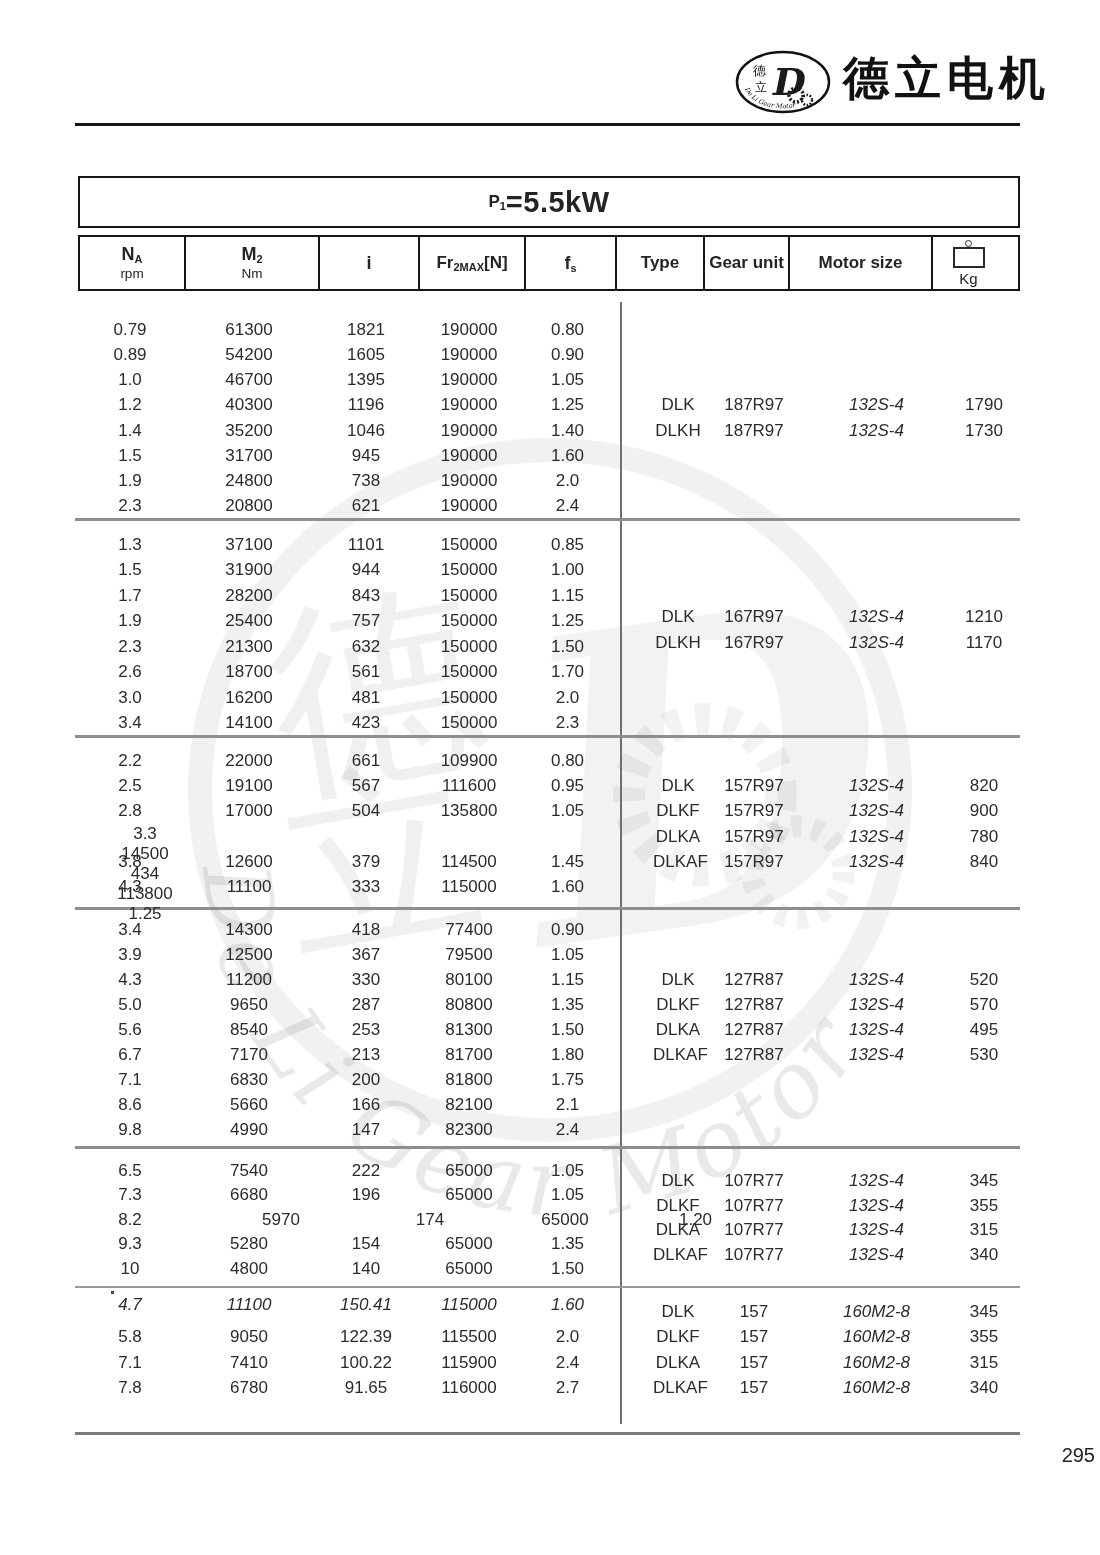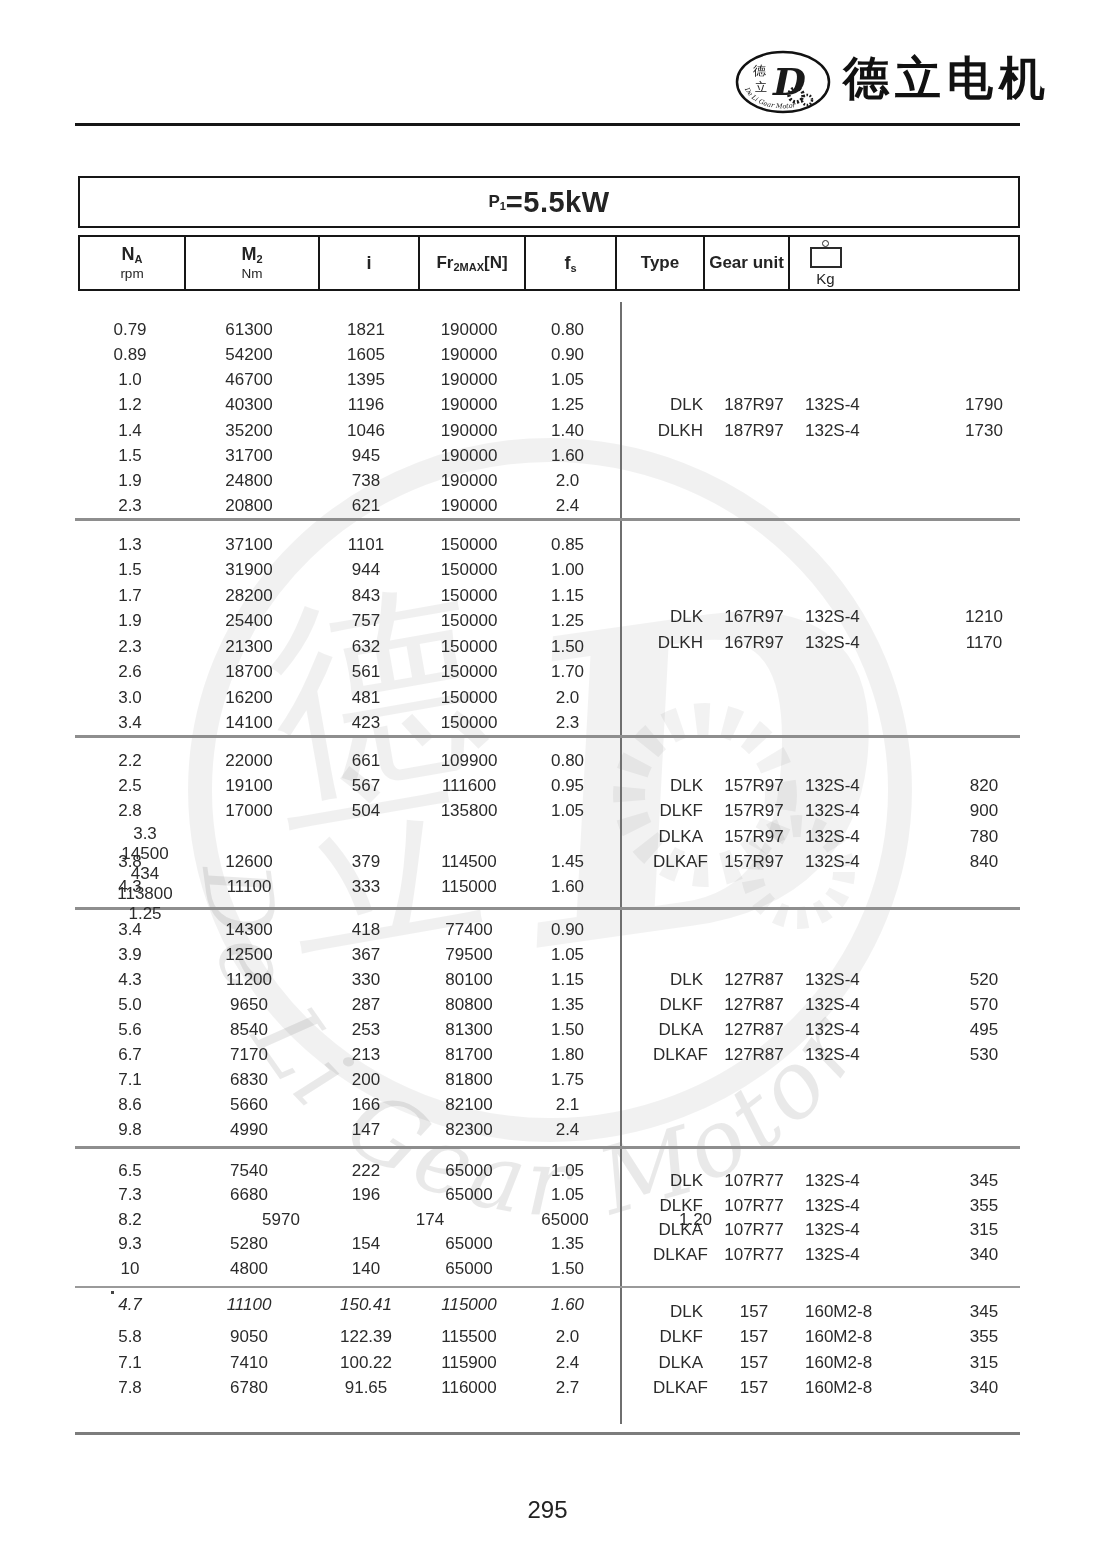--- a/index.html
+++ b/index.html
@@ -43,27 +43,27 @@
   .vdiv{position:absolute;left:620px;top:302px;width:2px;height:1122px;background:#6f6f6f;}
   .hsep{position:absolute;left:75px;width:945px;height:3px;background:#8e8e8e;}
   .hsep.thin{height:2px;background:#9a9a9a;}
   .rule-bottom{position:absolute;left:75px;top:1432px;width:945px;height:3px;background:#7c7c7c;}
 
   
   .data-row{position:absolute;left:78px;display:flex;align-items:center;font-size:17px;color:#2b2b2b;}
   .data-row span{display:inline-block;text-align:center;}
   .w0{width:104px}.w1{width:134px}.w2{width:100px}.w3{width:106px}.w4{width:91px}
   .type-row{position:absolute;left:622px;display:flex;align-items:center;font-size:17px;color:#2b2b2b;}
-  .type-row .t{width:81px;box-sizing:border-box;padding-left:31px;text-align:right;}
+  .type-row .t{width:81px;box-sizing:border-box;padding-left:31px;text-align:center;}
   .type-row .g{width:102px;text-align:center;}
-  .type-row .m{width:143px;}
+  .type-row .m{width:143px;text-align:center;font-style:italic;}
   .type-row .k{width:72px;text-align:center;}
 
   .stray-dot{position:absolute;left:111px;top:1291px;width:3px;height:3px;background:#444;}
-  .page-num{position:absolute;left:0;top:1496px;width:1095px;text-align:center;font-size:24px;color:#222;}
+  .page-num{position:absolute;left:0;top:1444px;width:1095px;text-align:right;font-size:20px;color:#222;}
   .cjk{font-family:"DejaVu Sans",sans-serif;}
 </style>
 </head>
 <body>
 
 <div class="page">
 
   <svg class="wm" width="1100" height="1555" viewBox="0 0 1100 1555">
     <ellipse cx="550" cy="790" rx="350" ry="340" fill="none" stroke="#000" stroke-opacity="0.055" stroke-width="24"></ellipse>
     <text x="268" y="762" font-size="210" fill="#000" fill-opacity="0.06" class="cjk" transform="rotate(-10 375 675)">德</text>
@@ -119,20 +119,23 @@
       </div>
       <div class="cell c4">
         <div><span class="h-main">f</span><span class="h-sub">s</span></div>
       </div>
       <div class="cell c5">
         <span class="h-main2">Type</span>
       </div>
       <div class="cell c6">
         <span class="h-main2">Gear unit</span>
       </div>
+      <div class="cell c7">
+        <span class="h-main2">Motor size</span>
+      </div>
       <div class="cell c8">
         <div class="kg-icon"></div>
         <div class="kg-label">Kg</div>
       </div>
     </div>
 
     <div class="vdiv"></div>
     <div class="hsep" style="top:518px"></div>
     <div class="hsep" style="top:735px"></div>
     <div class="hsep" style="top:907px"></div>

